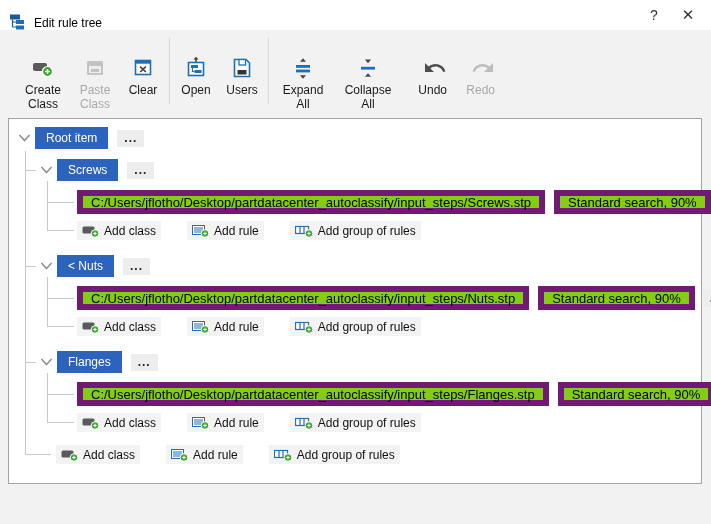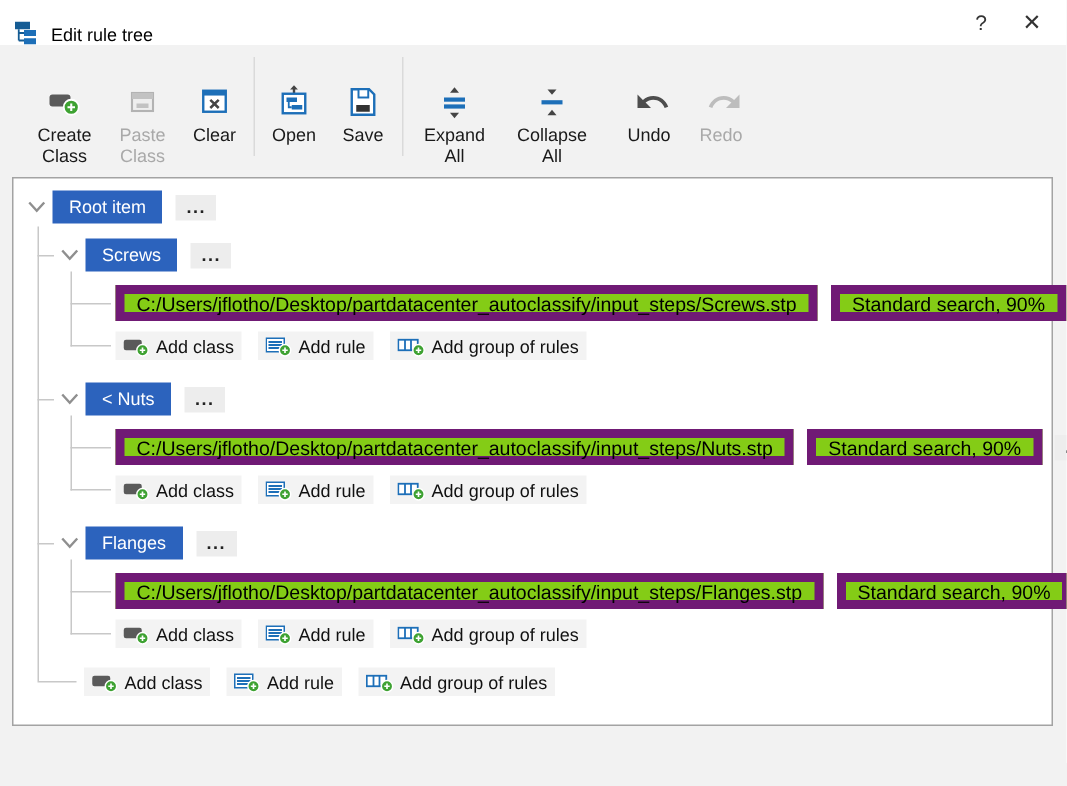--- a/index.html
+++ b/index.html
@@ -39,21 +39,21 @@
   .nodebtn { border:none; background:#2c63bd; color:#fff; font-family:"Liberation Sans",sans-serif;
              font-size:12px; padding:4px 11px; height:22px; cursor:default; }
   .more { margin-left:9px; background:#ededed; color:#222; font-weight:bold; font-size:12px;
           letter-spacing:1px; padding:0 7px 6px 7px; height:17px; line-height:17px;
           display:inline-block; }
   .pathbox, .searchbox { display:inline-flex; align-items:center; height:24px;
           border:6px solid #701a75; background:#84cc16; padding:0 8px; font-size:13px;
           color:#000; white-space:nowrap; }
   .searchbox { margin-left:9px; }
   .pathrow .more { margin-left:8px; }
-  .addrow { gap:11px; }
+  .addrow { gap:26px; }
   .addbtn { display:inline-flex; align-items:center; gap:4px; background:#f3f3f3;
             padding:2px 5px; height:19px; font-size:12px; color:#111; white-space:nowrap; }
   .aicon { display:inline-flex; }
 
   
   .footer { position:absolute; right:9px; top:492px; display:flex; gap:5px;margin-top:47px; }
   .fbtn { border:none; border-radius:2px; color:#fff; font-family:"Liberation Sans",sans-serif;
           font-size:12px; height:22px; padding:0 9px; cursor:default; }
   .fbtn.ok { background:#23608f; }
   .fbtn.cancel { background:#a8bfd5; }
@@ -130,21 +130,21 @@
     </div>
 
     <div class="tbtn w40">
       <span class="ticon">
         <svg width="24" height="24" viewBox="0 0 24 24">
           <path d="M4.5 3.5 H16 L19.5 7 V20.5 H4.5 Z" fill="#fff" stroke="#1d6fb8" stroke-width="1.6"></path>
           <rect x="9" y="3.5" width="6.5" height="5.5" fill="#fff" stroke="#1d6fb8" stroke-width="1.3"></rect>
           <rect x="7.5" y="14" width="9" height="4.5" fill="#333"></rect>
         </svg>
       </span>
-      <span class="tlabel">Save</span>
+      <span class="tlabel">Users</span>
     </div>
 
     <div class="tsep"></div>
 
     <div class="tbtn w56">
       <span class="ticon">
         <svg width="24" height="24" viewBox="0 0 24 24">
           <polygon points="12,2.2 9,5.8 15,5.8" fill="#444"></polygon>
           <rect x="5" y="9" width="14" height="2.8" fill="#1d6fb8"></rect>
           <rect x="5" y="13.6" width="14" height="2.8" fill="#1d6fb8"></rect>

